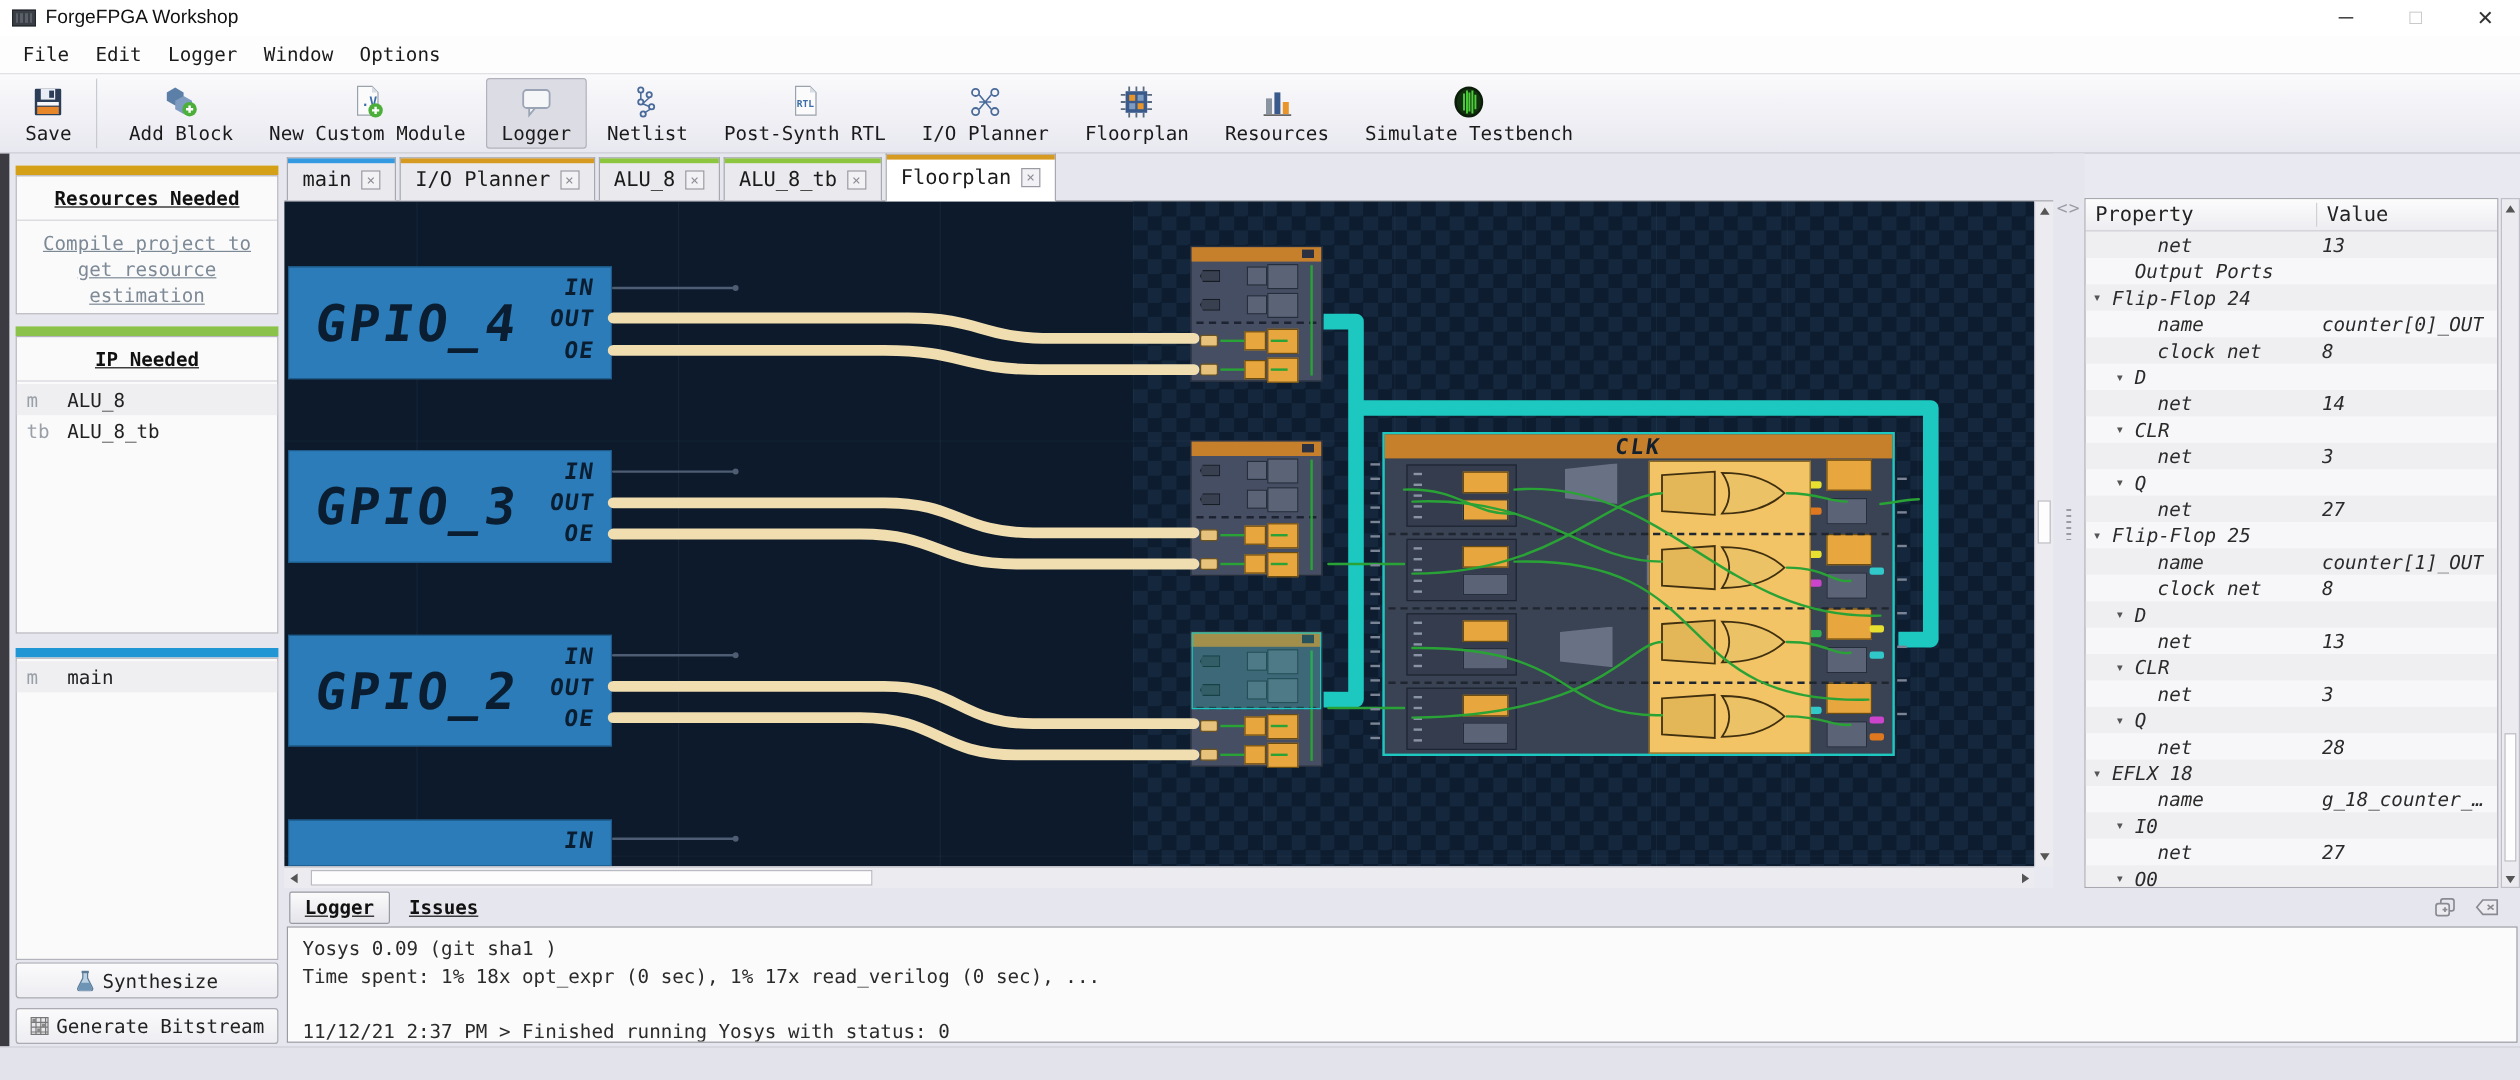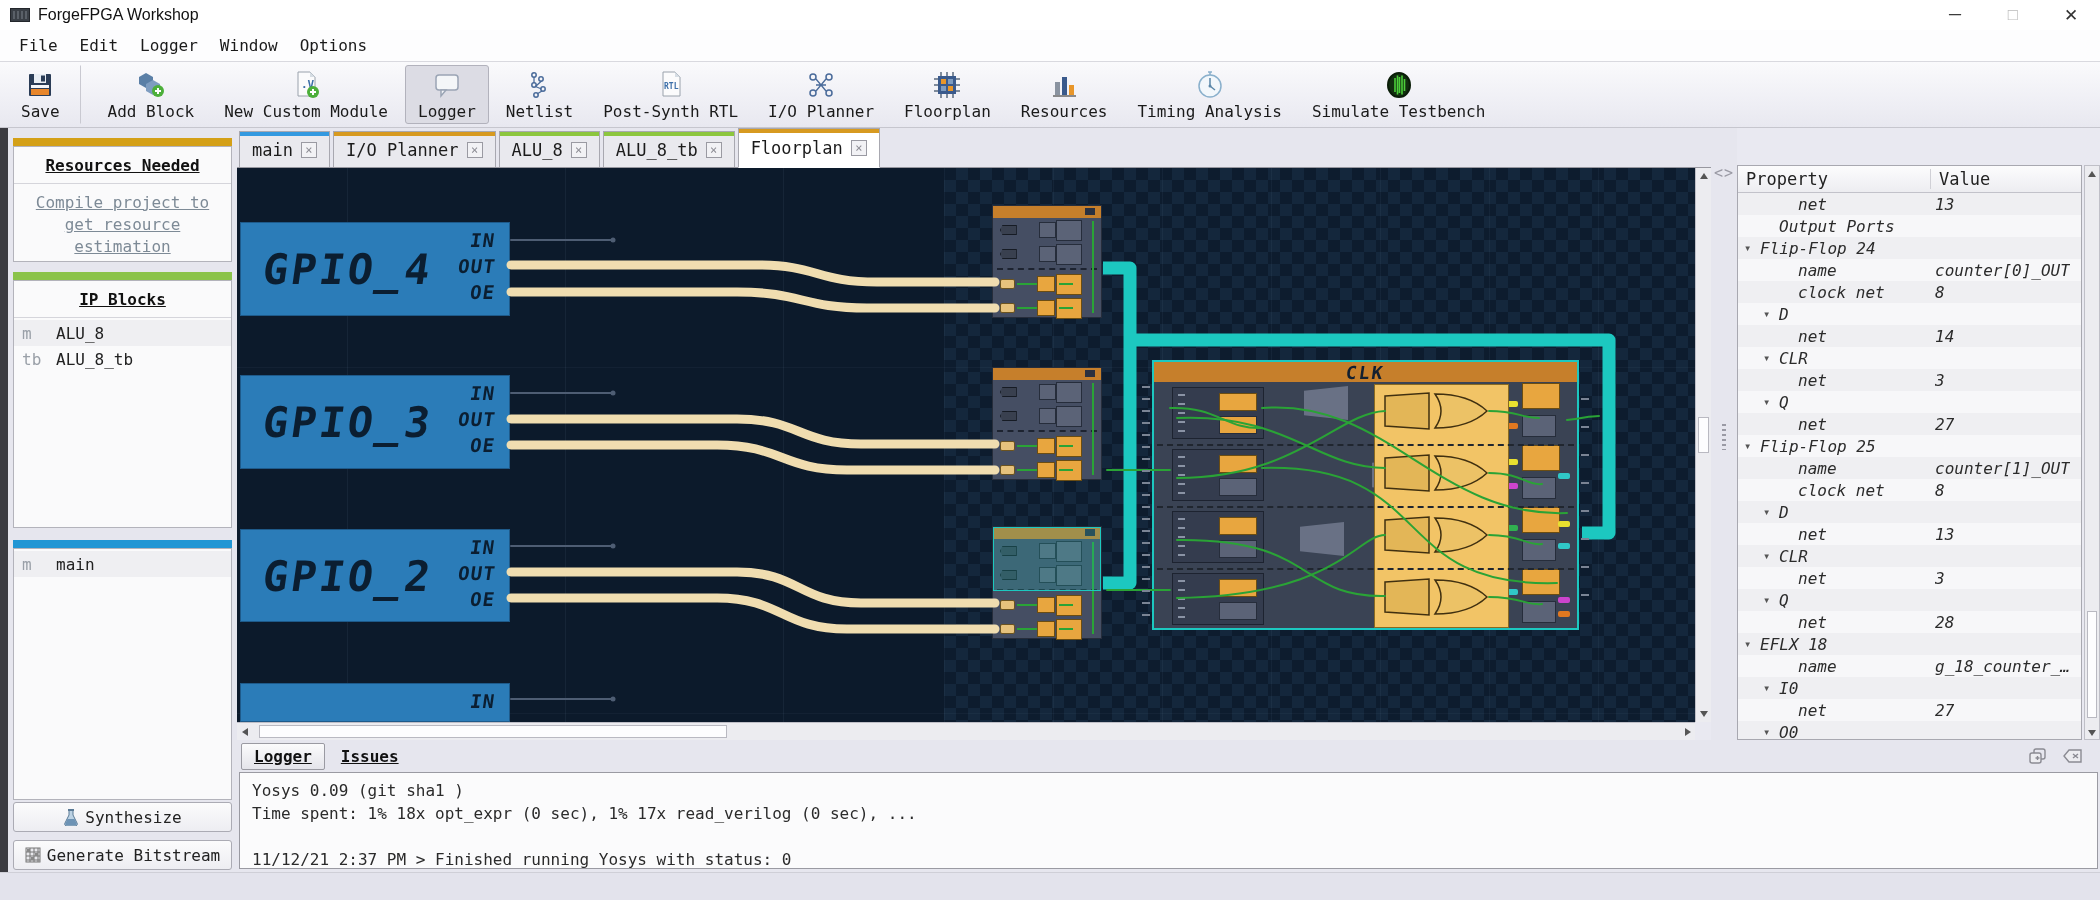--- a/index.html
+++ b/index.html
@@ -309,31 +309,20 @@
           <svg width="30" height="30" viewBox="0 0 30 30">
             <rect x="6" y="12" width="5" height="13" fill="#8a93a0"></rect>
             <rect x="13" y="7" width="5" height="18" fill="#3a5a8c"></rect>
             <rect x="20" y="15" width="5" height="10" fill="#e8962a"></rect>
             <path d="M4 26h23" stroke="#666" stroke-width="1.5"></path>
           </svg>
         </span>
         <span class="tb-label">Resources</span>
       </div>
 
-      <div class="tb-btn">
-        <span class="tb-icon">
-          <svg width="30" height="30" viewBox="0 0 30 30">
-            <circle cx="15" cy="16" r="11" fill="#f2f7fb" stroke="#8ab0cc" stroke-width="1.5"></circle>
-            <path d="M15 5V2M13 2h4" stroke="#8ab0cc" stroke-width="1.5"></path>
-            <path d="M15 16 L15 8 M15 16 L20 20" stroke="#5a86a8" stroke-width="1.5"></path>
-            <circle cx="15" cy="16" r="1.5" fill="#5a86a8"></circle>
-          </svg>
-        </span>
-        <span class="tb-label">Timing Analysis</span>
-      </div>
 
       <div class="tb-btn">
         <span class="tb-icon">
           <svg width="30" height="30" viewBox="0 0 30 30">
             <ellipse cx="15" cy="15" rx="11" ry="12" fill="#12300f" stroke="#0a1d08" stroke-width="2"></ellipse>
             <path d="M11 8v14M13.5 5.5v19M15.5 7v16M18 5.5v19M20.5 9v12" stroke="#4ccf3a" stroke-width="1.6"></path>
           </svg>
         </span>
         <span class="tb-label">Simulate Testbench</span>
       </div>
@@ -345,21 +334,21 @@
     <div class="sb-accent" style="top: 10px; background: rgb(212, 160, 23);"></div>
     <div class="sb-panel" style="top:18px;height:116px">
       <span class="sb-head">Resources Needed</span>
       <span class="sb-link">Compile project to
 get resource
 estimation</span>
     </div>
 
     <div class="sb-accent" style="top: 144px; background: rgb(139, 195, 74);"></div>
     <div class="sb-panel" style="top:152px;height:248px">
-      <span class="sb-head">IP Blocks</span>
+      <span class="sb-head">IP Needed</span>
       <div class="sb-list">
 
           <div class="sb-item">
             <span class="sb-prefix">m</span>
             <span class="sb-name">ALU_8</span>
           </div>
 
           <div class="sb-item">
             <span class="sb-prefix">tb</span>
             <span class="sb-name">ALU_8_tb</span>

